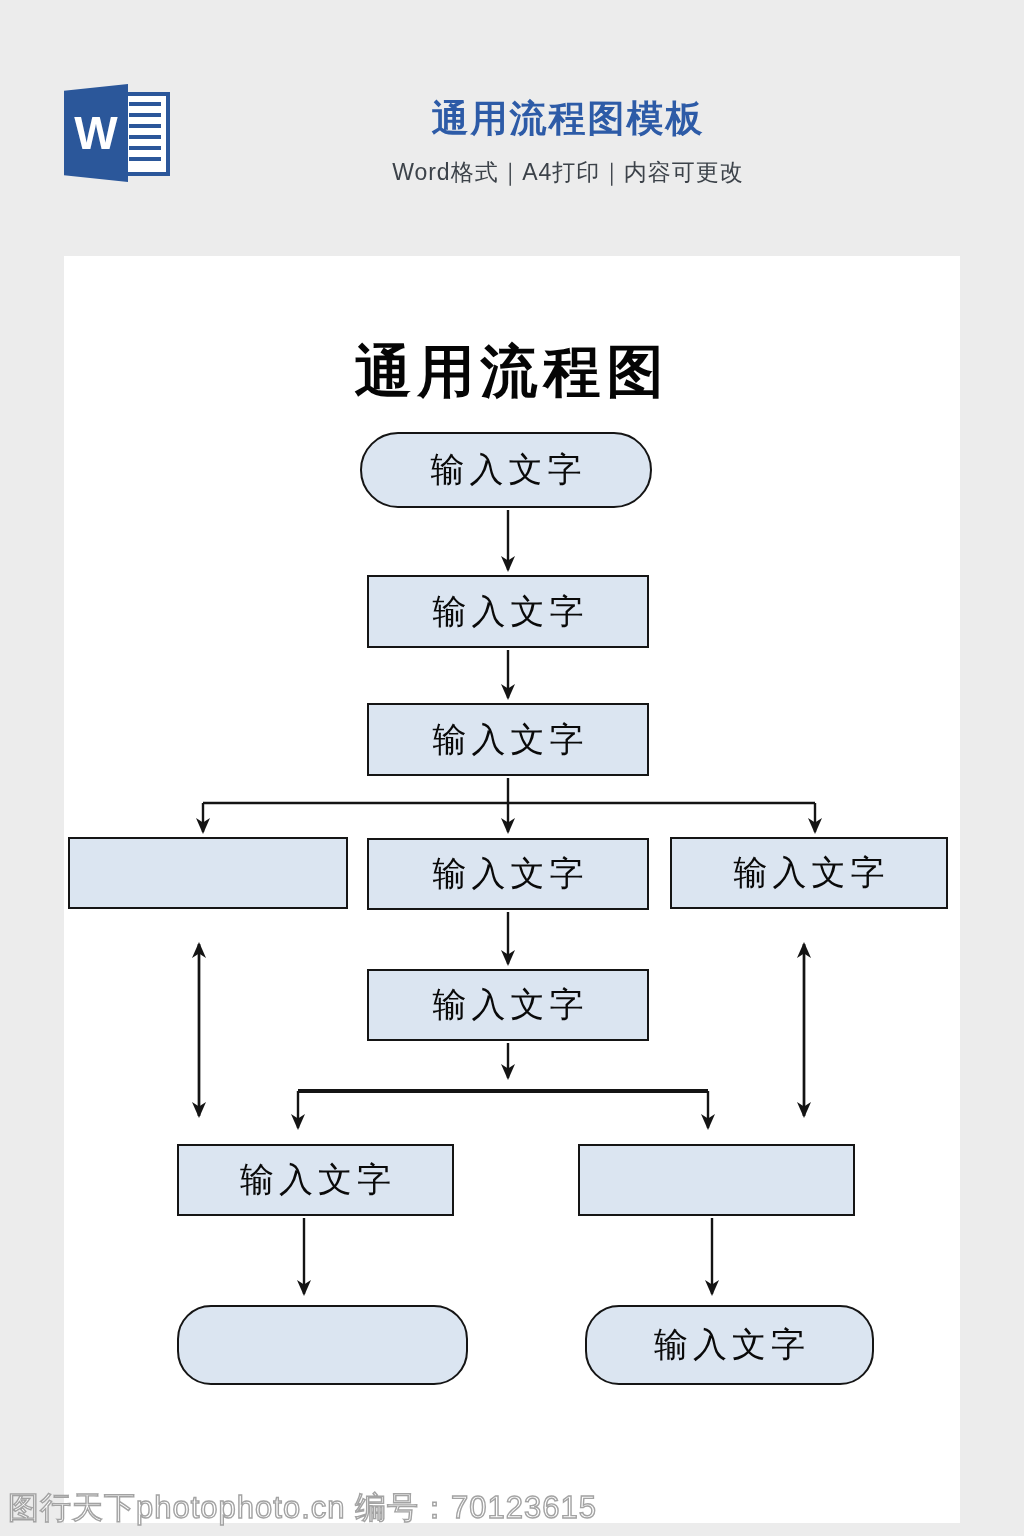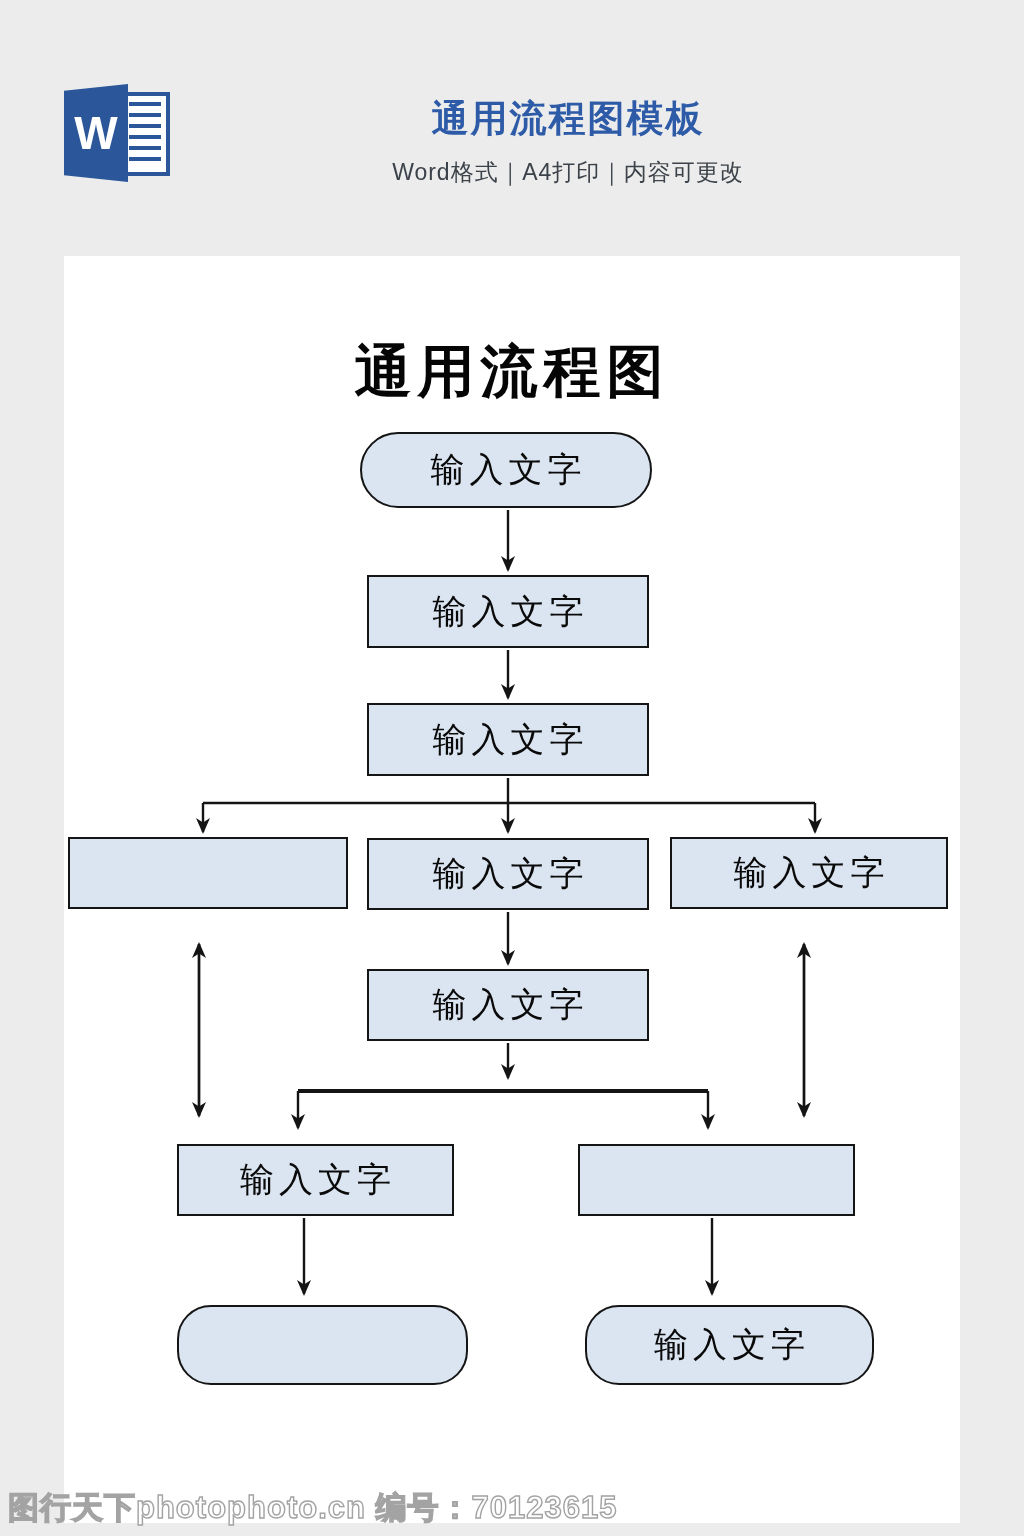--- a/index.html
+++ b/index.html
@@ -71,21 +71,21 @@
   .n4{left:303px;top:582px;width:282px;height:72px;}
   .n5{left:606px;top:581px;width:278px;height:72px;}
   .n6{left:303px;top:713px;width:282px;height:72px;}
   .n7{left:113px;top:888px;width:277px;height:72px;}
   .n8{left:514px;top:888px;width:277px;height:72px;}
   .n9{left:113px;top:1049px;width:291px;height:80px;border-radius:34px;}
   .n10{left:521px;top:1049px;width:289px;height:80px;border-radius:34px;}
   
   .watermark{
     position:absolute;left:8px;top:1487px;
-    font-size:31px;font-weight:700;letter-spacing:1px;
+    font-size:31px;font-weight:400;letter-spacing:1px;
     color:#ffffff;
     -webkit-text-stroke:1.4px #a3a3a3;
     white-space:nowrap;
   }
 </style>
 </head>
 <body>
 
 <div class="canvas">
 

